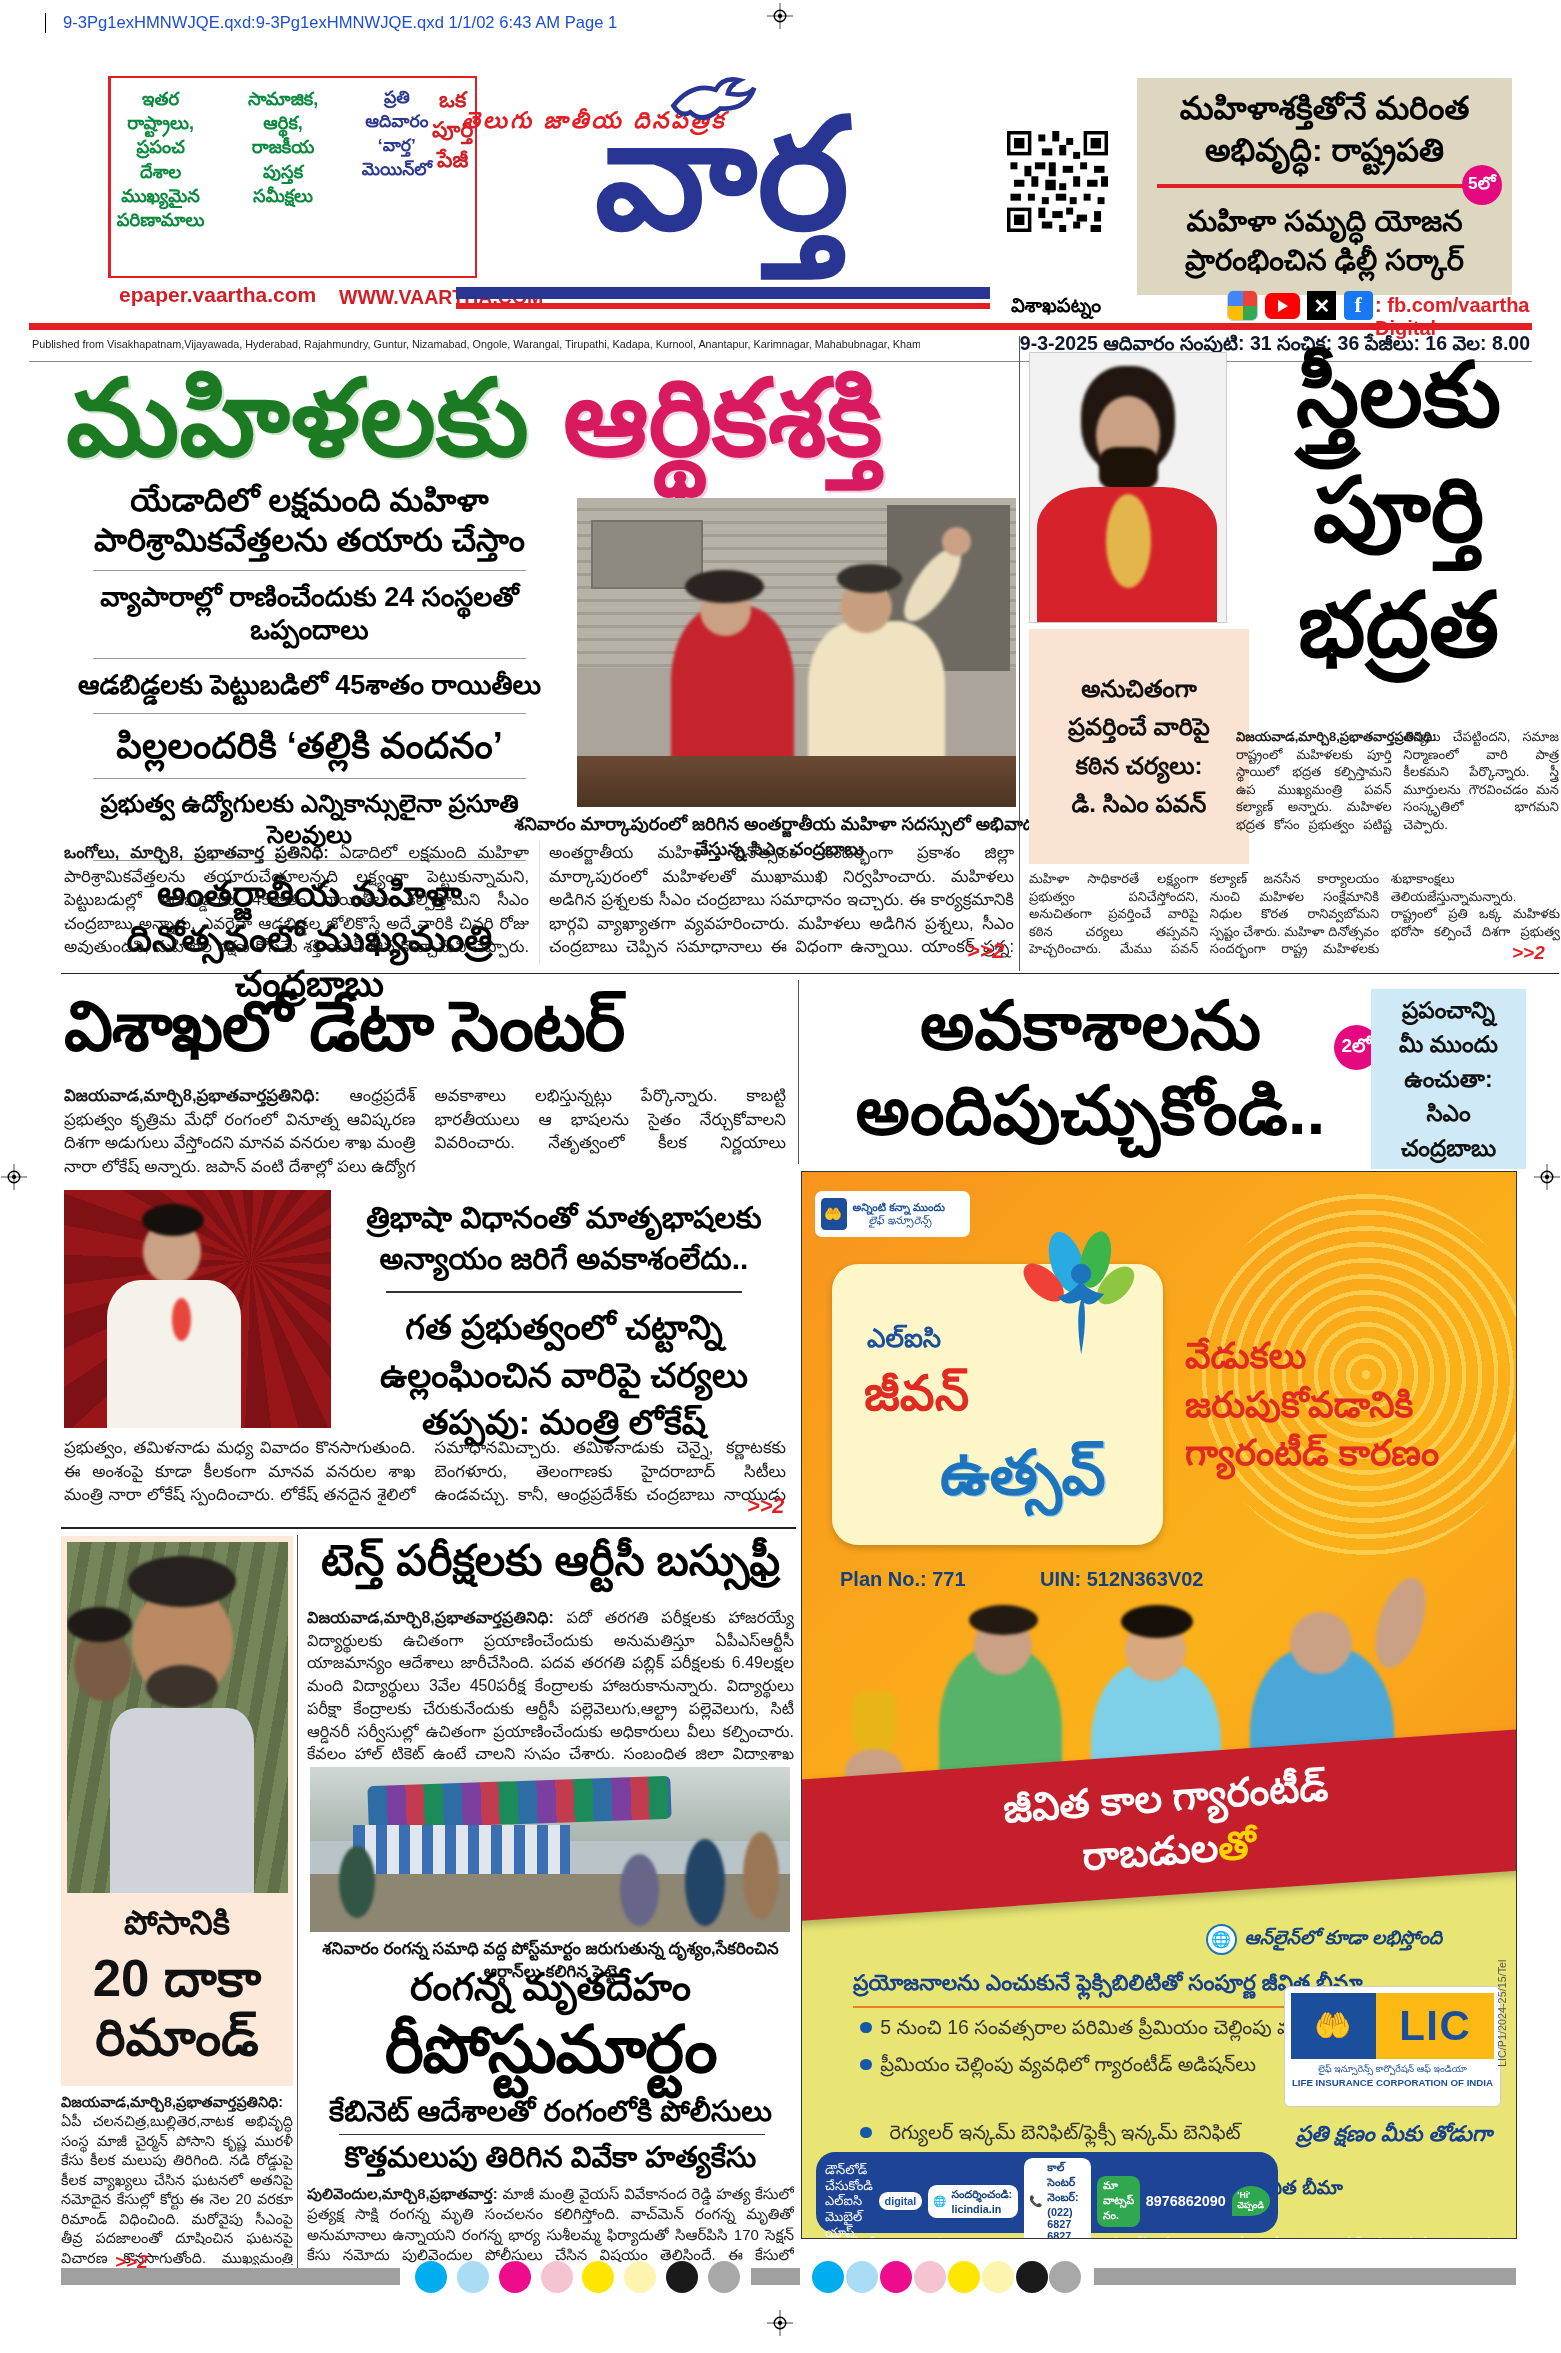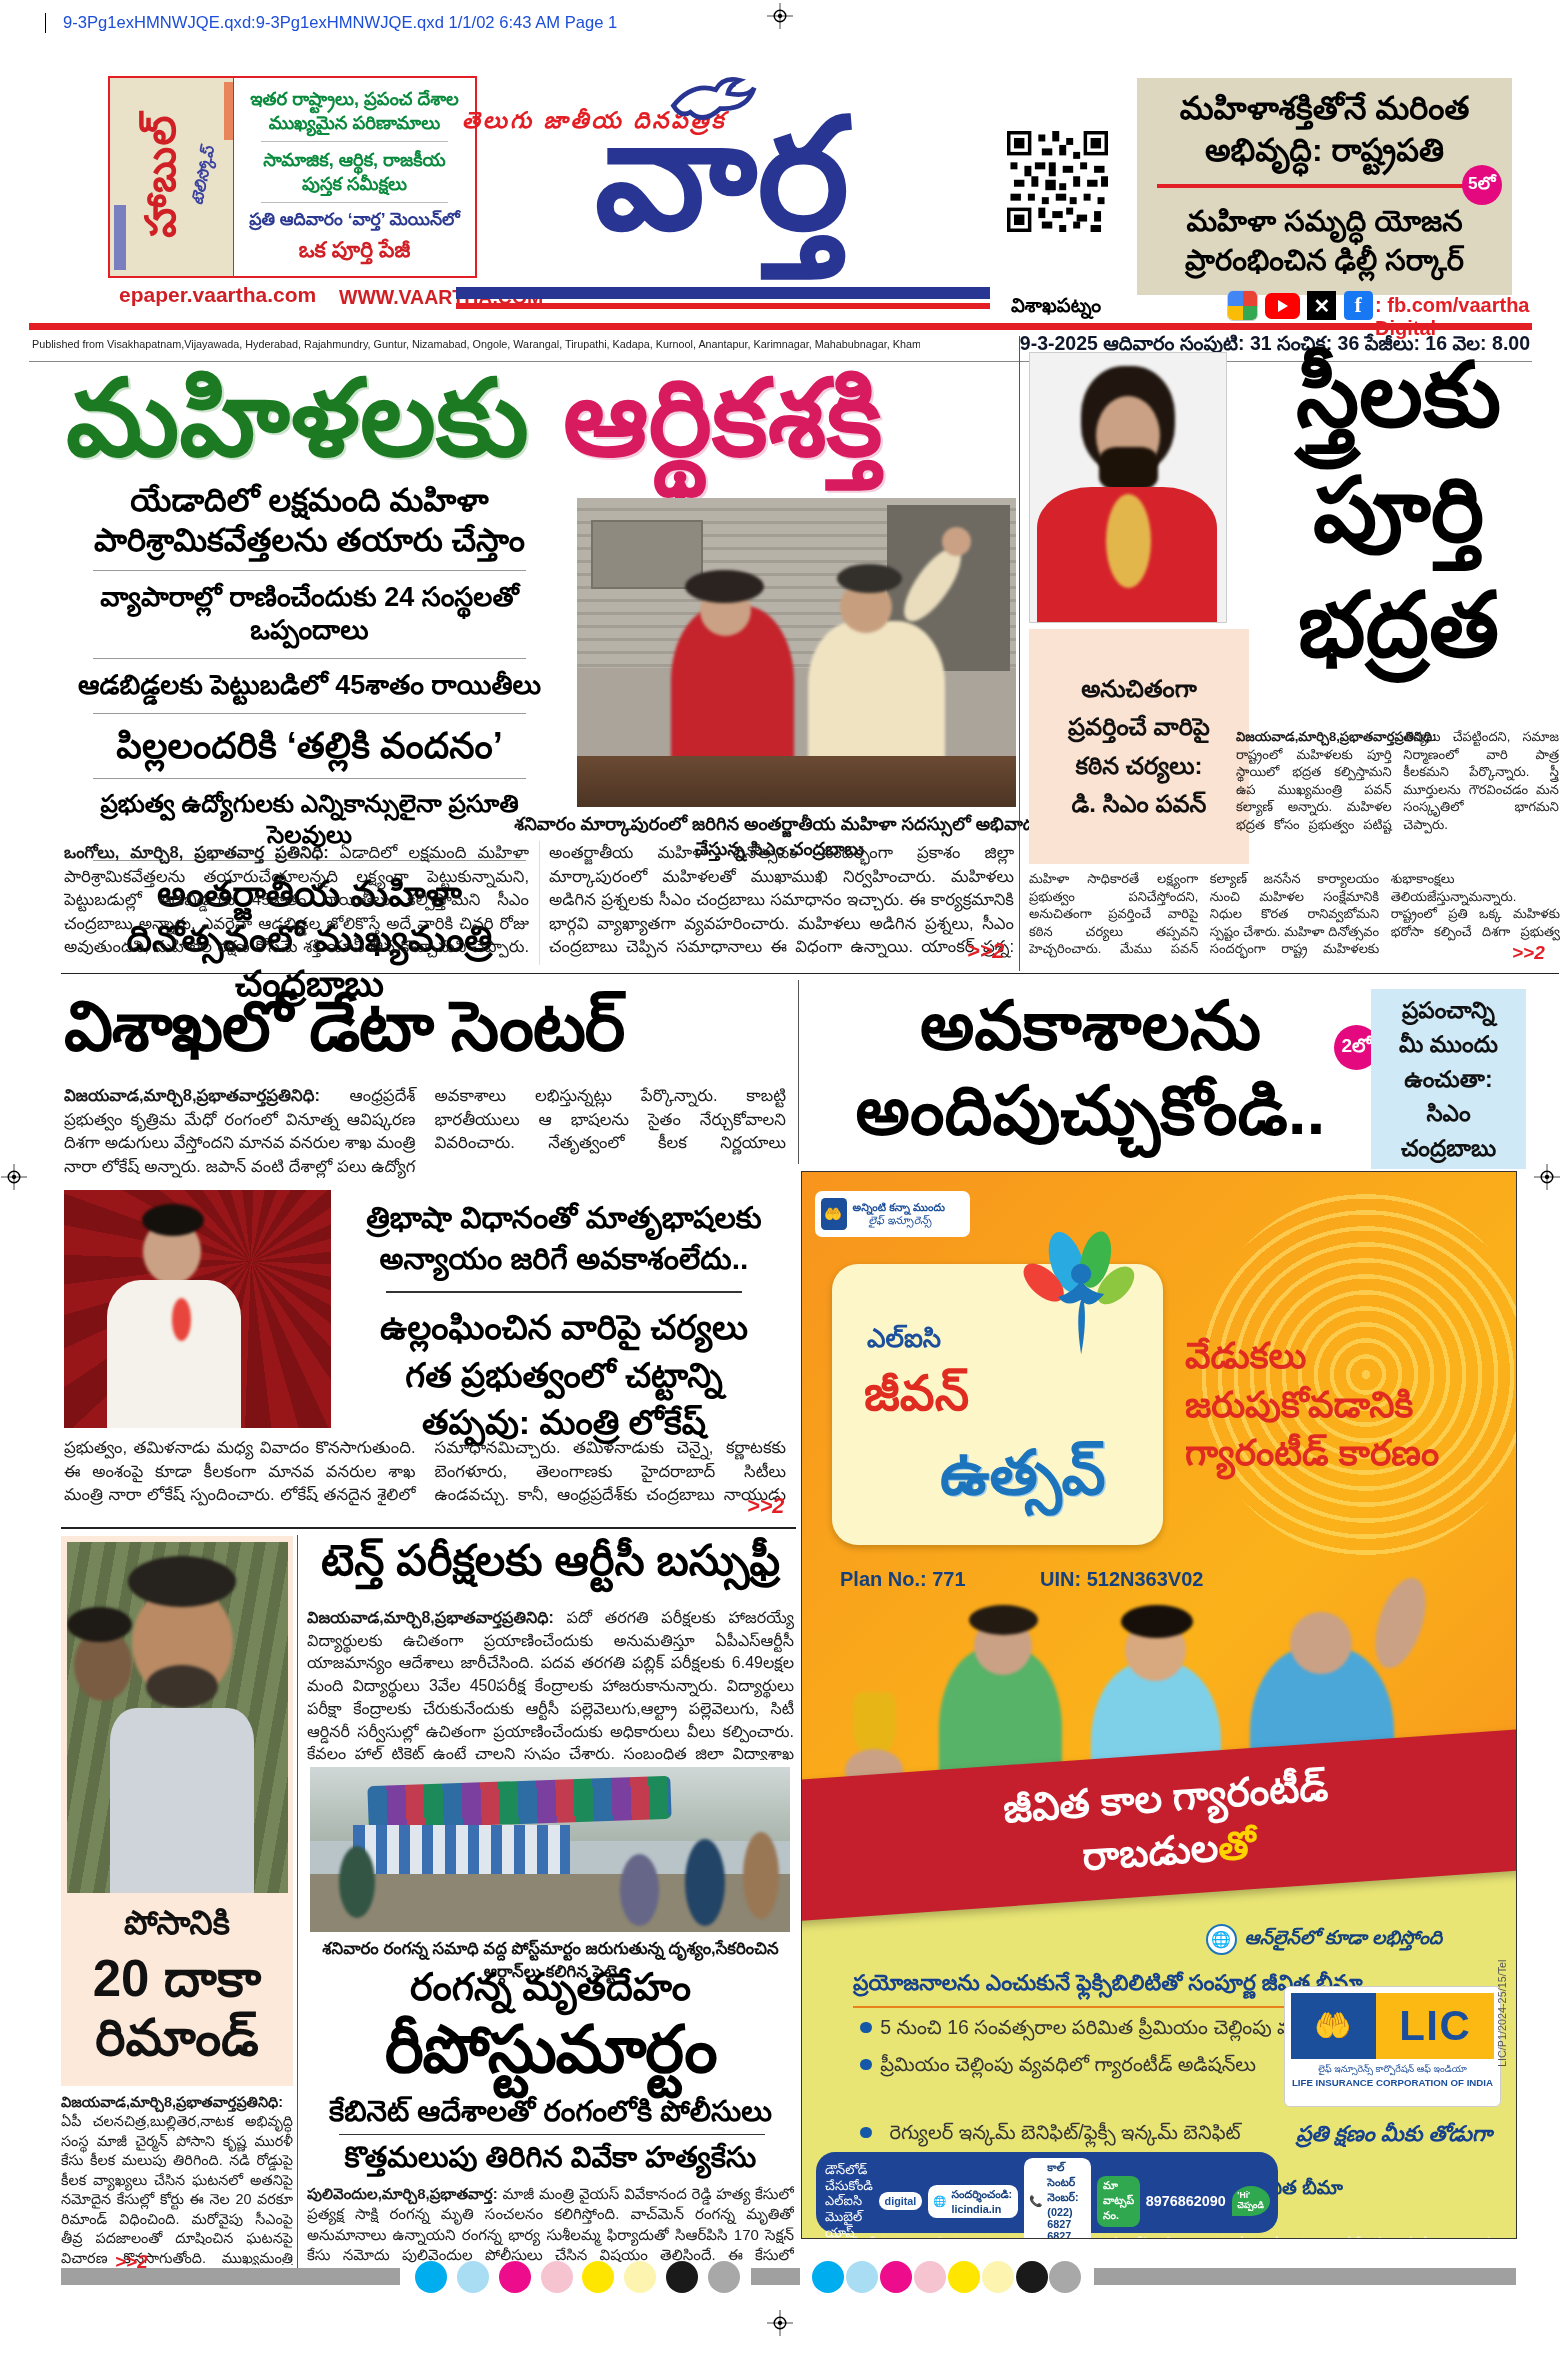--- a/index.html
+++ b/index.html
@@ -59,21 +59,21 @@
       <circle cx="18" cy="18" r="3" fill="#000"></circle>
     </svg>
 
   <div class="abs" style="left:108px;top:76px;width:365px;height:198px;border:2.2px solid #e31e24;display:flex;">
     <div style="width:123px;background:#e9e1c8;position:relative;overflow:hidden;border-right:1.4px solid #e31e24;">
       <div class="abs" style="right:-4.3px;top:4.3px;width:13px;height:58px;background:#e8855a;"></div>
       <div class="abs" style="left:4.3px;bottom:5.8px;width:11.5px;height:65px;background:#7a7fbf;"></div>
       <div class="abs b" style="left:56px;top:98px;transform:translate(-50%,-50%) rotate(-90deg);color:#d01f25;font-size:42px;letter-spacing:1.4px;white-space:nowrap;">హాబుల్</div>
       <div class="abs b" style="left:95px;top:98px;transform:translate(-50%,-50%) rotate(-78deg);color:#3a43a0;font-size:16px;font-style:italic;white-space:nowrap;">టెలిస్కోప్</div>
     </div>
-    <div style="flex:1;padding:8.7px 5.8px;display:flex;flex-direction:column;justify-content:space-between;text-align:center;">
+    <div style="flex:1;padding:8.7px 5.8px;display:flex;flex-direction:row;justify-content:space-between;text-align:center;">
       <div style="color:#0a8a3c;font-weight:bold;font-size:18px;line-height:1.35;">
         <div>ఇతర రాష్ట్రాలు, ప్రపంచ దేశాల</div>
         <div>ముఖ్యమైన పరిణామాలు</div>
       </div>
       <div style="height:0.7px;background:#b5a; margin:1.4px 21.7px;background:#bbb;"></div>
       <div style="color:#0a8a3c;font-weight:bold;font-size:18px;line-height:1.35;">
         <div>సామాజిక, ఆర్థిక, రాజకీయ</div>
         <div>పుస్తక సమీక్షలు</div>
       </div>
       <div style="height:0.7px;background:#bbb;margin:1.4px 21.7px;"></div>
@@ -262,22 +262,22 @@
     <div class="abs" style="left:43px;top:90px;width:134px;height:148px;background:#f4f2ea;border-radius:25% 25% 0 0;"></div>
     <div class="blob" style="left:108px;top:108px;width:19px;height:43px;background:#e8453c;"></div>
   </div>
   <div class="abs" style="left:343px;top:1198px;width:442px;text-align:center;">
     <div class="b" style="font-size:30px;line-height:1.35;color:#000;">
       <div>త్రిభాషా విధానంతో మాతృభాషలకు</div>
       <div>అన్యాయం జరిగే అవకాశంలేదు..</div>
     </div>
     <div style="height:2.2px;background:#333;margin:11.5px 43px;"></div>
     <div class="b" style="font-size:34px;line-height:1.4;color:#000;">
+      <div>గత ప్రభుత్వంలో చట్టాన్ని</div>
       <div>ఉల్లంఘించిన వారిపై చర్యలు</div>
-      <div>గత ప్రభుత్వంలో చట్టాన్ని</div>
       <div>తప్పవు: మంత్రి లోకేష్</div>
     </div>
   </div>
   <div class="abs bodytxt just" style="left:64px;top:1436px;width:722px;height:87px;column-count:2;column-gap:19px;">ప్రభుత్వం, తమిళనాడు మధ్య వివాదం కొనసాగుతుంది. ఈ అంశంపై కూడా కీలకంగా మానవ వనరుల శాఖ మంత్రి నారా లోకేష్ స్పందించారు. లోకేష్ తనదైన శైలిలో సమాధానమిచ్చారు. తమిళనాడుకు చెన్నై, కర్ణాటకకు బెంగళూరు, తెలంగాణకు హైదరాబాద్ సిటీలు ఉండవచ్చు. కానీ, ఆంధ్రప్రదేశ్‌కు చంద్రబాబు నాయుడు ఉన్నారు అని బదులిచ్చారు. ఆయన నేతృత్వంలో రాష్ట్రం అభివృద్ధి చెందుతుందని చెప్పారు. ఇక, తనని తాను టీడీపీ కార్యకర్తగా చూసుకుంటానని అన్నారు. ఆంధ్రప్రదేశ్ ఎల్లప్పుడు దేశ ప్రగతిలో దోహద</div>
   <div class="abs more" style="left:747px;top:1493px;">&gt;&gt;2</div>
 
   <div class="vrule" style="left:798px;top:980px;height:184px;"></div>
 
   <div class="abs b" style="left:816px;top:983px;width:549px;text-align:center;font-size:68px;line-height:1.25;color:#000;">
     <div>అవకాశాలను</div>

